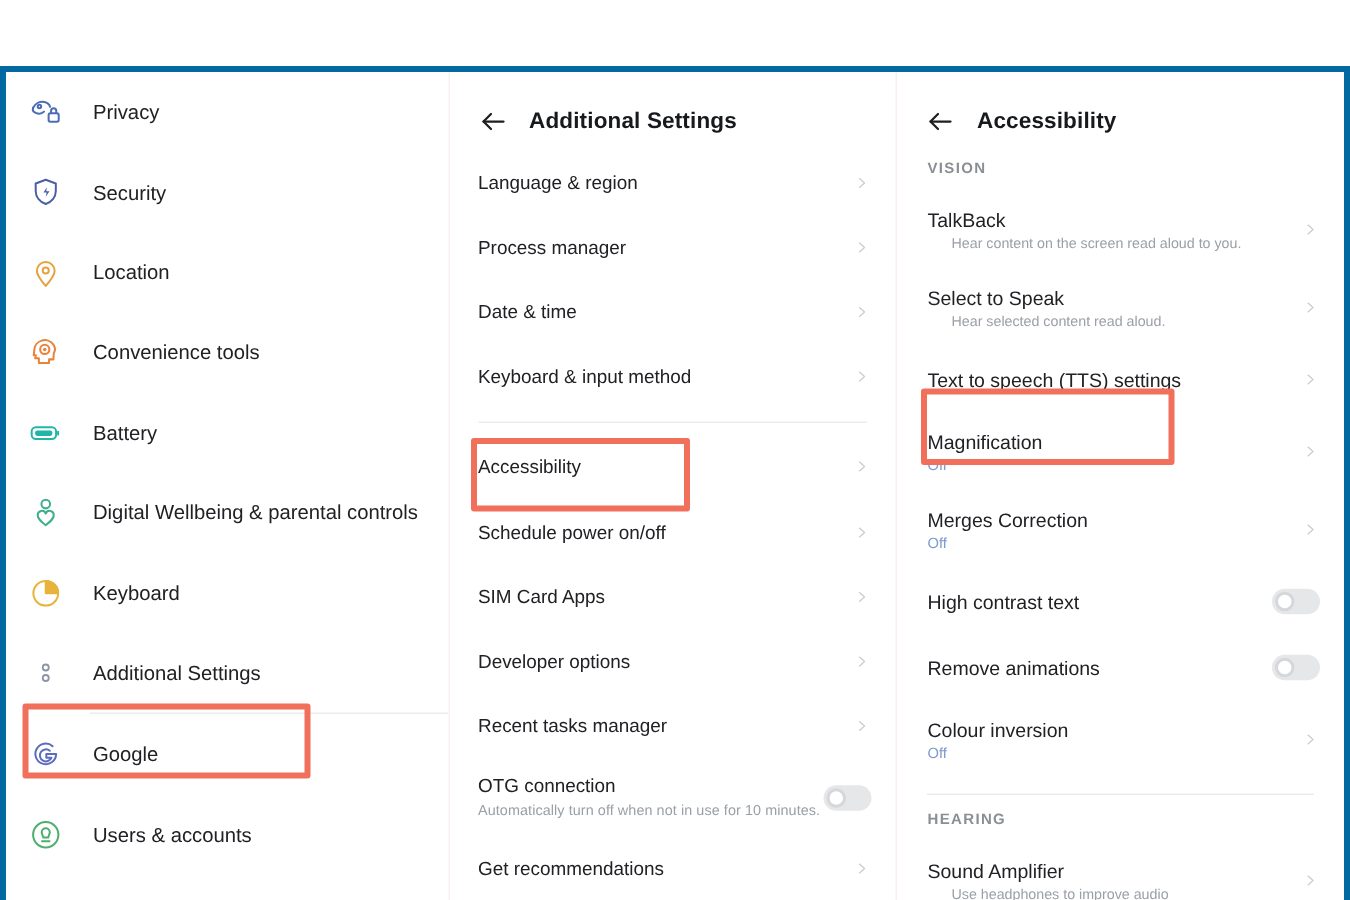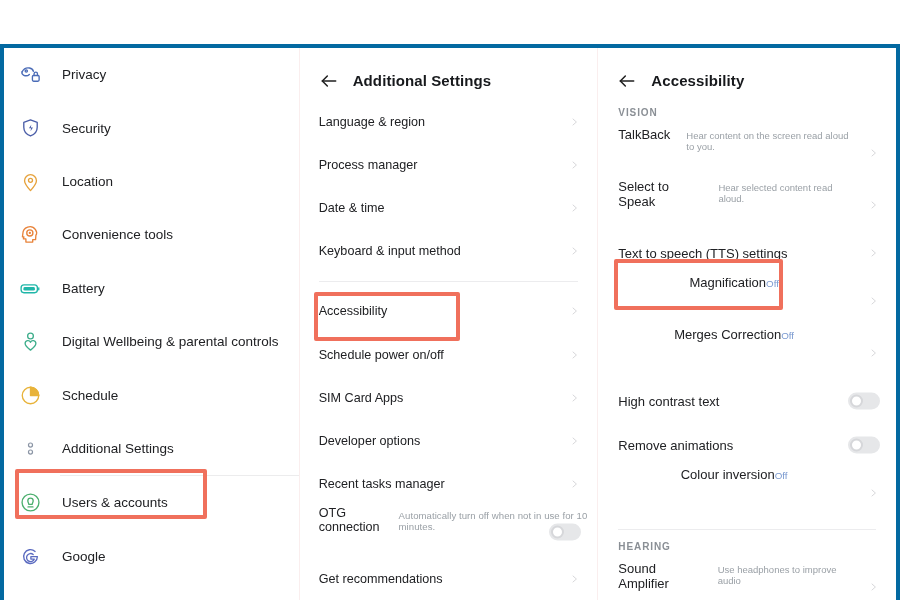--- a/index.html
+++ b/index.html
@@ -91,27 +91,29 @@
     margin: 0 0 0 56px;
   }
 
   
   .mid-list { padding-top: 4px; }
   .mid-row {
     height: 43.2px;
     padding-left: 19px;
     font-size: 12.6px;
     color: #202124;
+    text-align: center;
   }
   .mid-divider {
     height: 1px;
     background: #ececee;
     margin: 8px 19px 8px 19px;
   }
   .row-two-line {
+    flex-direction: column;
     align-items: flex-start;
     justify-content: center;
     height: 52px;
   }
   .row-sub {
     font-size: 9.6px;
     color: #9aa0a6;
     margin-top: 4px;
     letter-spacing: .05px;
   }
@@ -245,50 +247,50 @@
           </span>
           <span class="left-label">Digital Wellbeing &amp; parental controls</span>
         </div>
         <div class="row left-row">
           <span class="left-icon">
             <svg viewBox="0 0 24 24" width="23" height="23" fill="none" stroke="#e8b33a" stroke-width="1.4" stroke-linecap="round" stroke-linejoin="round">
               <circle cx="12" cy="12" r="8.6"></circle>
               <path d="M12 12V3.4A8.6 8.6 0 0 1 20.6 12z" fill="#e8b33a" stroke="#e8b33a"></path>
             </svg>
           </span>
-          <span class="left-label">Schedule</span>
+          <span class="left-label">Keyboard</span>
         </div>
         <div class="row left-row">
           <span class="left-icon">
             <svg viewBox="0 0 24 24" width="21" height="21" fill="none" stroke="#8b95a5" stroke-width="1.4" stroke-linecap="round" stroke-linejoin="round">
               <circle cx="12" cy="8" r="2.3"></circle>
               <circle cx="12" cy="16" r="2.3"></circle>
             </svg>
           </span>
           <span class="left-label">Additional Settings</span>
         </div>
         <div class="left-divider"></div>
+        <div class="row left-row">
+          <span class="left-icon">
+            <svg viewBox="0 0 24 24" width="23" height="23" fill="none" stroke="#5b6bc0" stroke-width="1.4" stroke-linecap="round" stroke-linejoin="round">
+              <path d="M18.6 12.1h-6.2v2.6h3.6a4.2 4.2 0 1 1-1.2-4.8"></path>
+              <path d="M19.2 12.1a7.2 7.2 0 1 1-2.4-5.4"></path>
+            </svg>
+          </span>
+          <span class="left-label">Google</span>
+        </div>
         <div class="row left-row">
           <span class="left-icon">
             <svg viewBox="0 0 24 24" width="23" height="23" fill="none" stroke="#4caf6e" stroke-width="1.4" stroke-linecap="round" stroke-linejoin="round">
               <circle cx="12" cy="12" r="8.8"></circle>
               <path d="M9.2 10.3a2.8 2.8 0 0 1 5.6 0c0 1.6-1 2.3-1 3.6h-3.6c0-1.3-1-2-1-3.6z"></path>
               <path d="M9.4 16.6h5.2"></path>
             </svg>
           </span>
           <span class="left-label">Users &amp; accounts</span>
-        </div>
-        <div class="row left-row">
-          <span class="left-icon">
-            <svg viewBox="0 0 24 24" width="23" height="23" fill="none" stroke="#5b6bc0" stroke-width="1.4" stroke-linecap="round" stroke-linejoin="round">
-              <path d="M18.6 12.1h-6.2v2.6h3.6a4.2 4.2 0 1 1-1.2-4.8"></path>
-              <path d="M19.2 12.1a7.2 7.2 0 1 1-2.4-5.4"></path>
-            </svg>
-          </span>
-          <span class="left-label">Google</span>
         </div>
       </div>
   </div>
 
   <div class="panel mid">
     <div class="panel-header">
       <span class="back-icon">
         <svg viewBox="0 0 24 24" fill="none" stroke="currentColor" stroke-width="1.8" stroke-linecap="round" stroke-linejoin="round" width="20" height="20">
           <line x1="20" y1="12" x2="4" y2="12"></line>
             <polyline points="10,6 4,12 10,18"></polyline>

